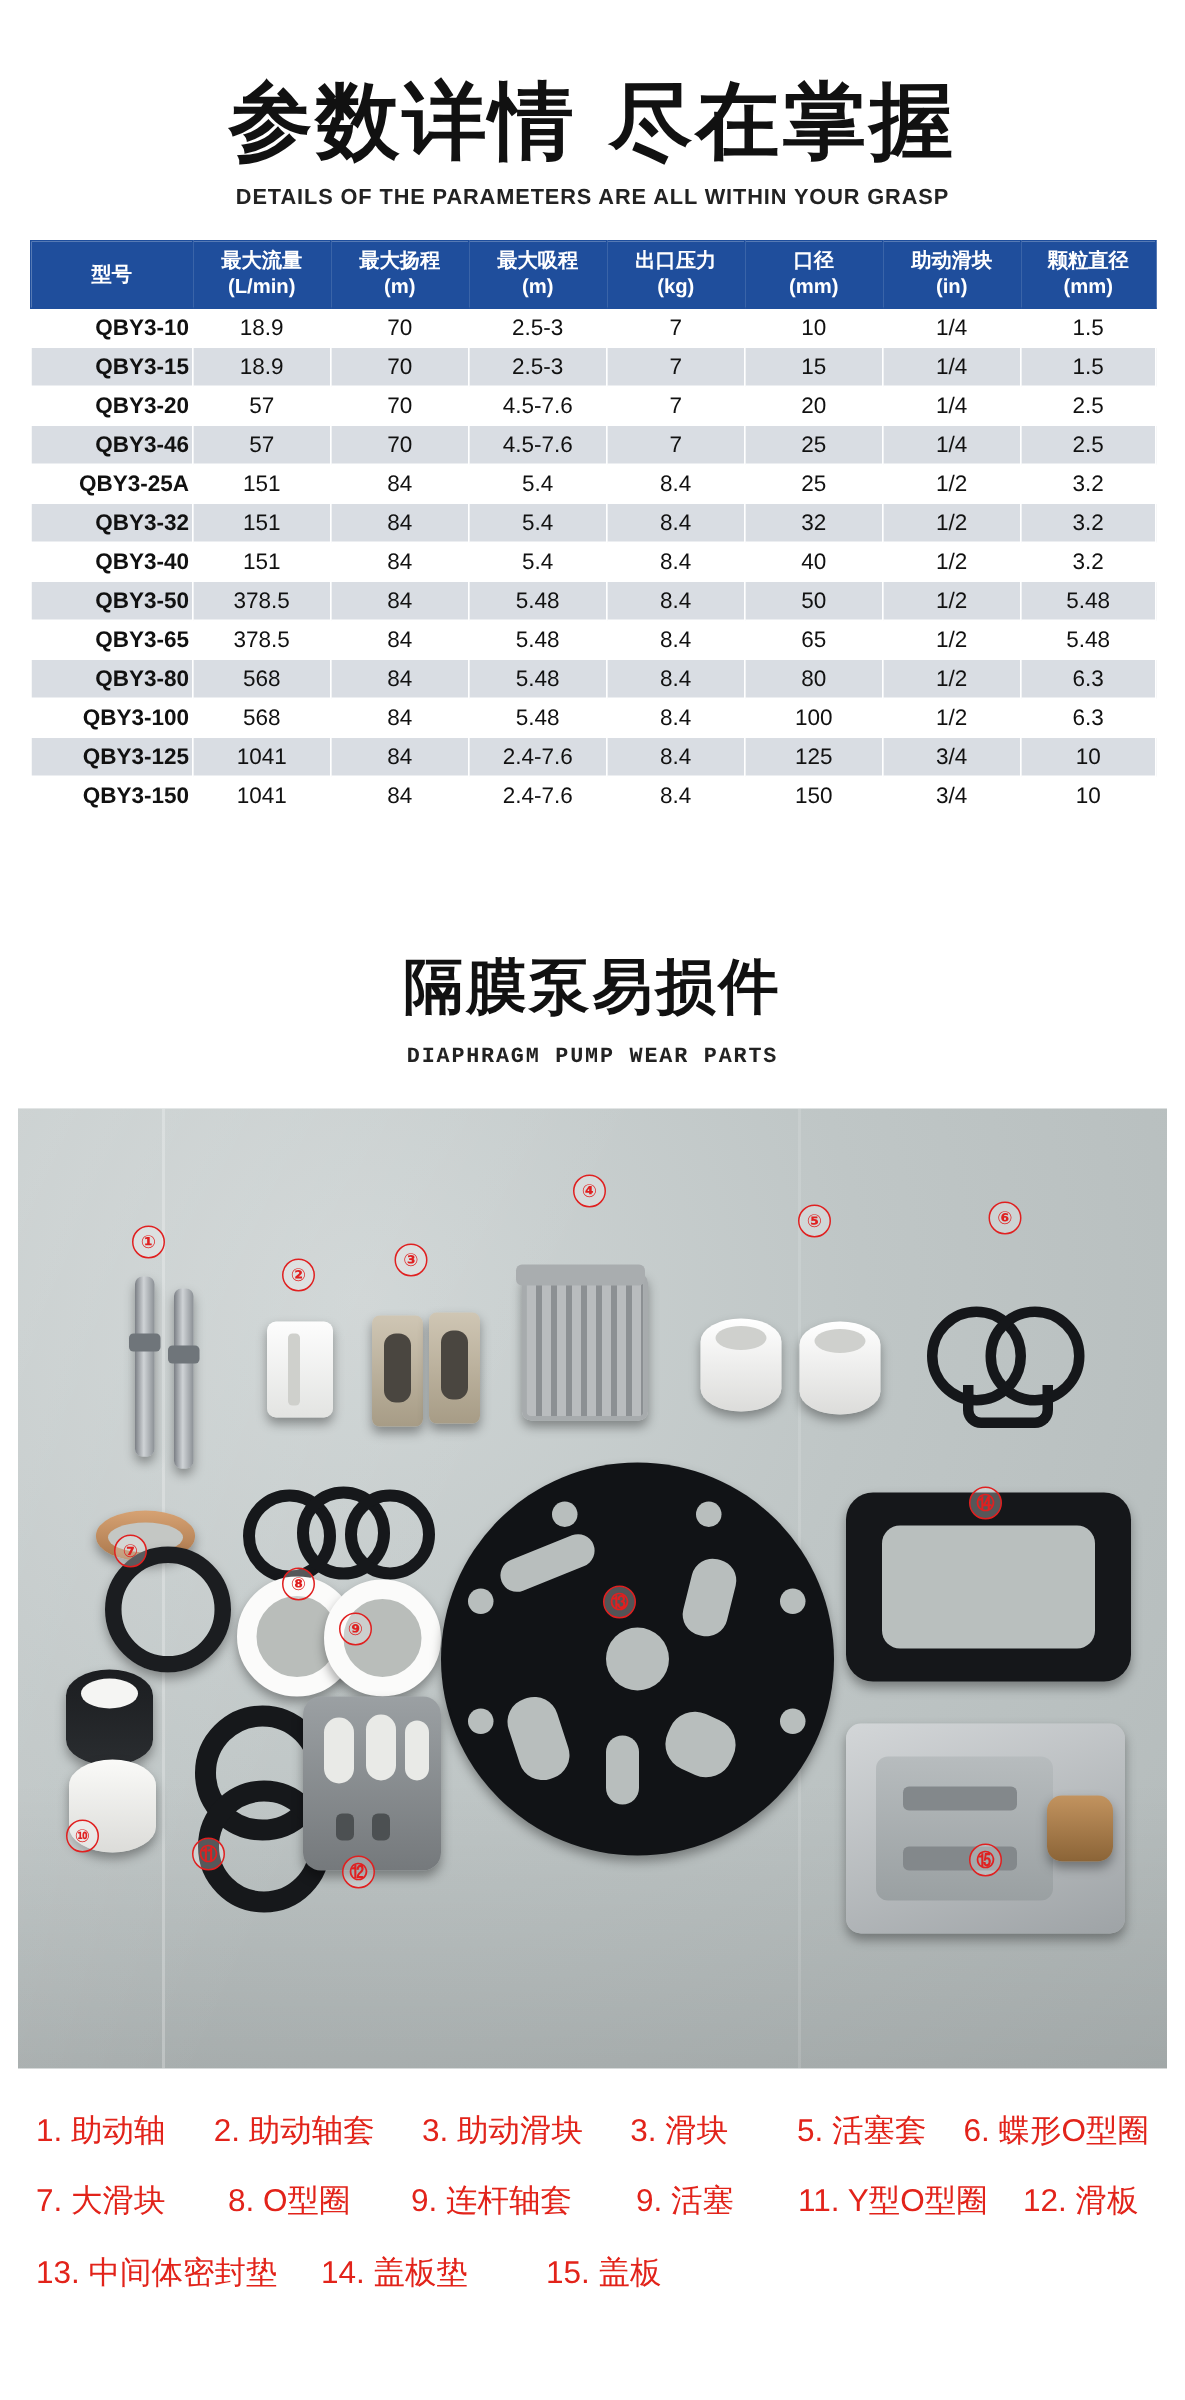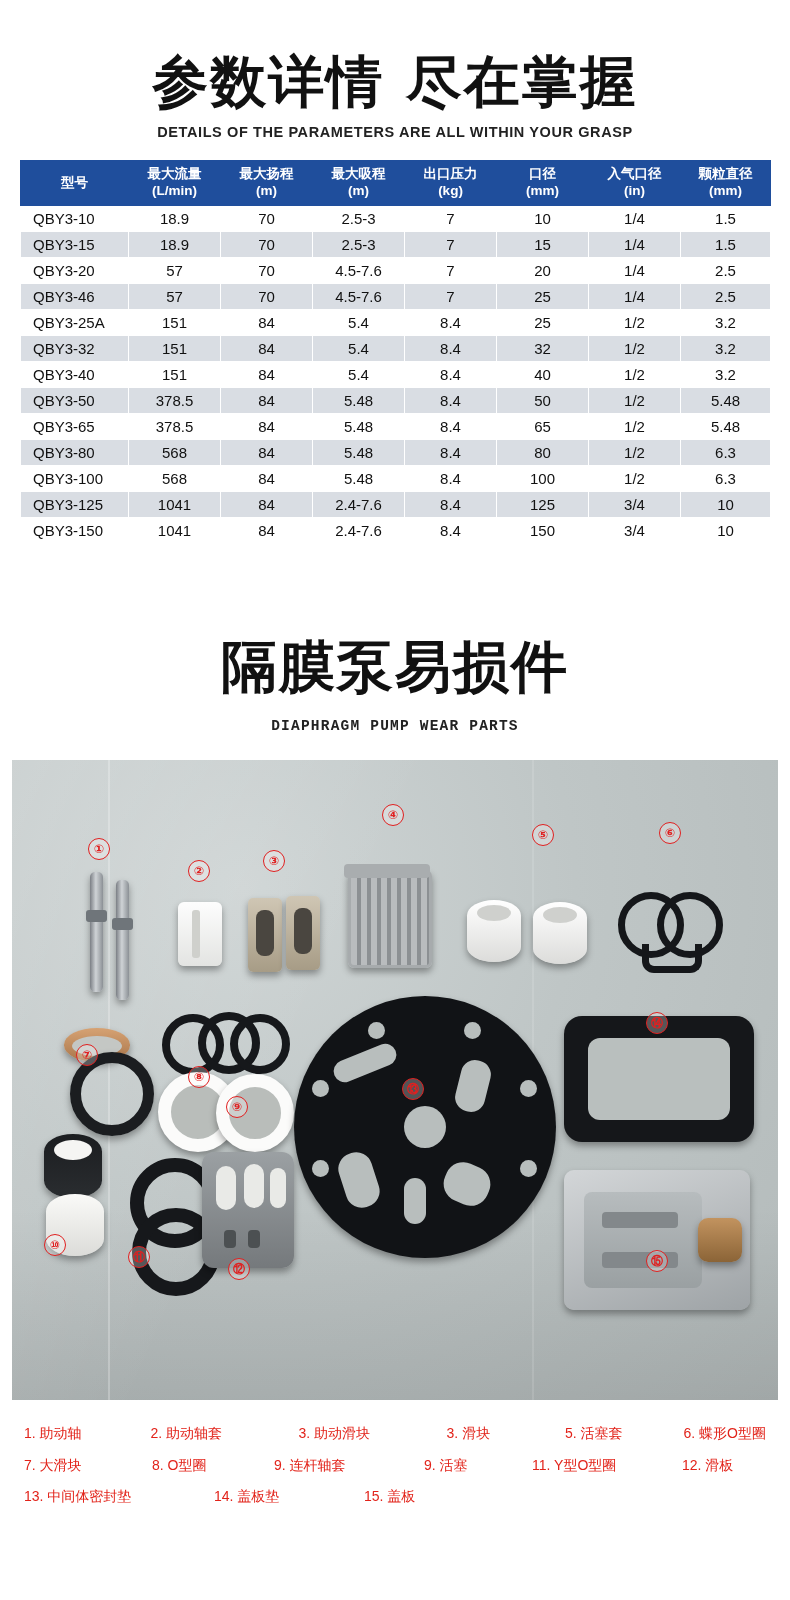--- a/index.html
+++ b/index.html
@@ -33,34 +33,34 @@
     border:1px solid #1f4e9c;
   }
   table.spec th .l2{display:block;font-weight:bold;text-align:center;}
   table.spec td{
     font-size:15px;text-align:center;padding:4px 2px;
     border:1px solid #ffffff;color:#111;
     font-family:"Liberation Sans",sans-serif;
   }
   table.spec tr.odd td{background:#ffffff;}
   table.spec tr.even td{background:#d9dde3;}
-  table.spec td.model{text-align:left;padding-left:12px;}
+  table.spec td.model{text-align:right;padding-left:12px;font-weight:bold;}
   col.c0{width:108px}
   col.c1{width:92px}
   col.c2{width:92px}
   col.c3{width:92px}
   col.c4{width:92px}
   col.c5{width:92px}
   col.c6{width:92px}
   col.c7{width:90px}
 
   
   .s2-head{text-align:center;margin-top:86px;}
   .s2-title{
-    font-size:56px;font-weight:bold;letter-spacing:2px;color:#111;
+    font-size:40px;font-weight:bold;letter-spacing:2px;color:#111;
     font-family:"DejaVu Sans","Liberation Sans",sans-serif;
   }
   .s2-sub{margin-top:12px;font-size:14.5px;font-weight:bold;letter-spacing:1.2px;color:#222;font-family:Liberation Mono, monospace;}
 
   
   .photo{
     position:relative;margin:26px 12px 0 12px;width:766px;height:640px;
     background:
       radial-gradient(circle at 30% 20%, #cfd5d5 0%, #bfc6c6 45%, #b3baba 100%);
     overflow:hidden;
@@ -81,21 +81,21 @@
   .shadow{box-shadow:0 4px 7px rgba(0,0,0,.35);}
 
   .num{
     position:absolute;width:20px;height:20px;border-radius:50%;
     border:1.6px solid #e02020;color:#e02020;font-size:12px;
     display:flex;align-items:center;justify-content:center;
     background:rgba(255,255,255,.28);font-weight:bold;
   }
 
   
-  .legend{margin:18px 24px 0 24px;color:#e2231a;font-size:14px;line-height:2.25;}
+  .legend{margin:18px 24px 0 24px;color:#e2231a;font-size:21px;line-height:2.25;}
   .legend .row{display:flex;}
   .legend .it{white-space:nowrap;}
   .legend .r1 .it:nth-child(1){width:128px}
   .legend .r1 .it:nth-child(2){width:150px}
   .legend .r1 .it:nth-child(3){width:150px}
   .legend .r1 .it:nth-child(4){width:120px}
   .legend .r1 .it:nth-child(5){width:120px}
   .legend .r2 .it:nth-child(1){width:128px}
   .legend .r2 .it:nth-child(2){width:122px}
   .legend .r2 .it:nth-child(3){width:150px}
@@ -146,21 +146,21 @@
           </th>
           <th>
             <span>出口压力</span>
             <span class="l2">(kg)</span>
           </th>
           <th>
             <span>口径</span>
             <span class="l2">(mm)</span>
           </th>
           <th>
-            <span>入气口径</span>
+            <span>助动滑块</span>
             <span class="l2">(in)</span>
           </th>
           <th>
             <span>颗粒直径</span>
             <span class="l2">(mm)</span>
           </th>
         </tr>
       </thead>
       <tbody>
         <tr class="odd">

